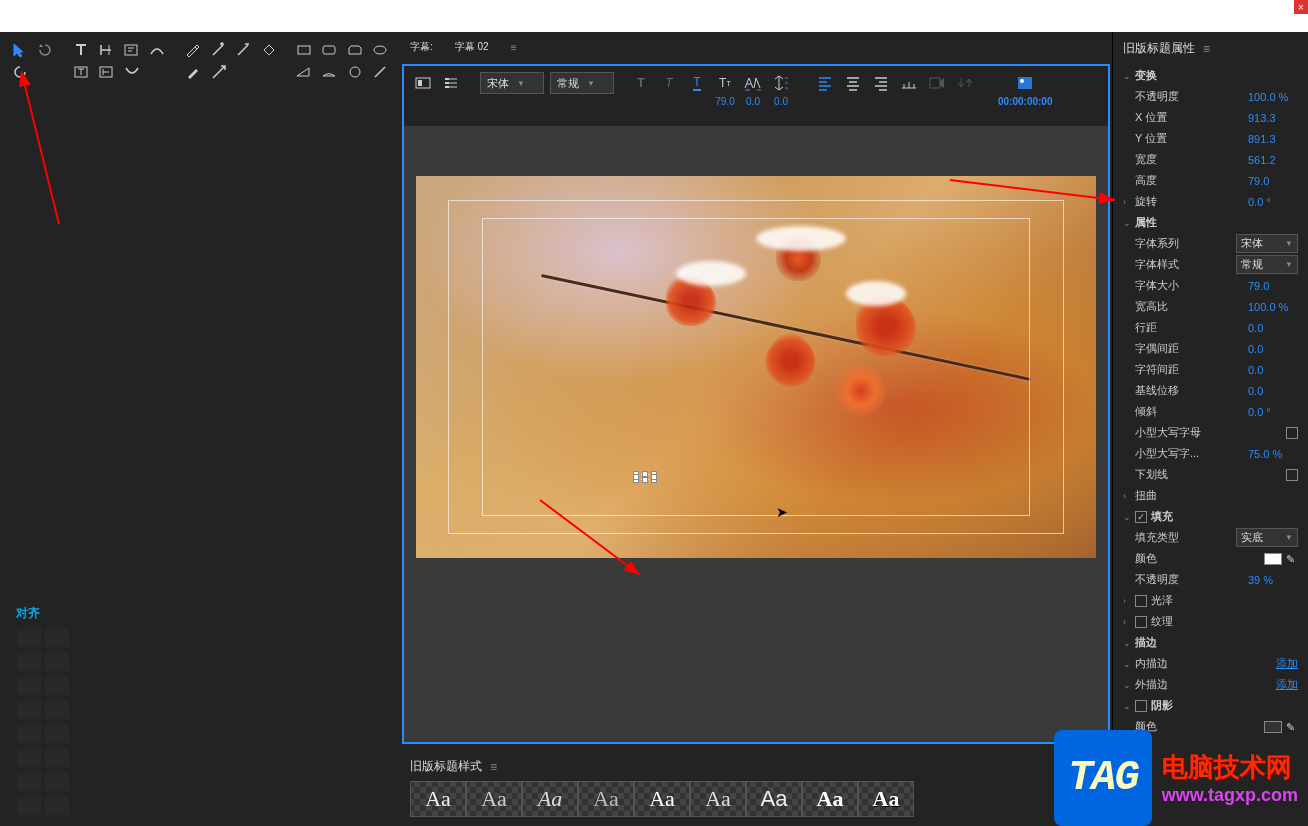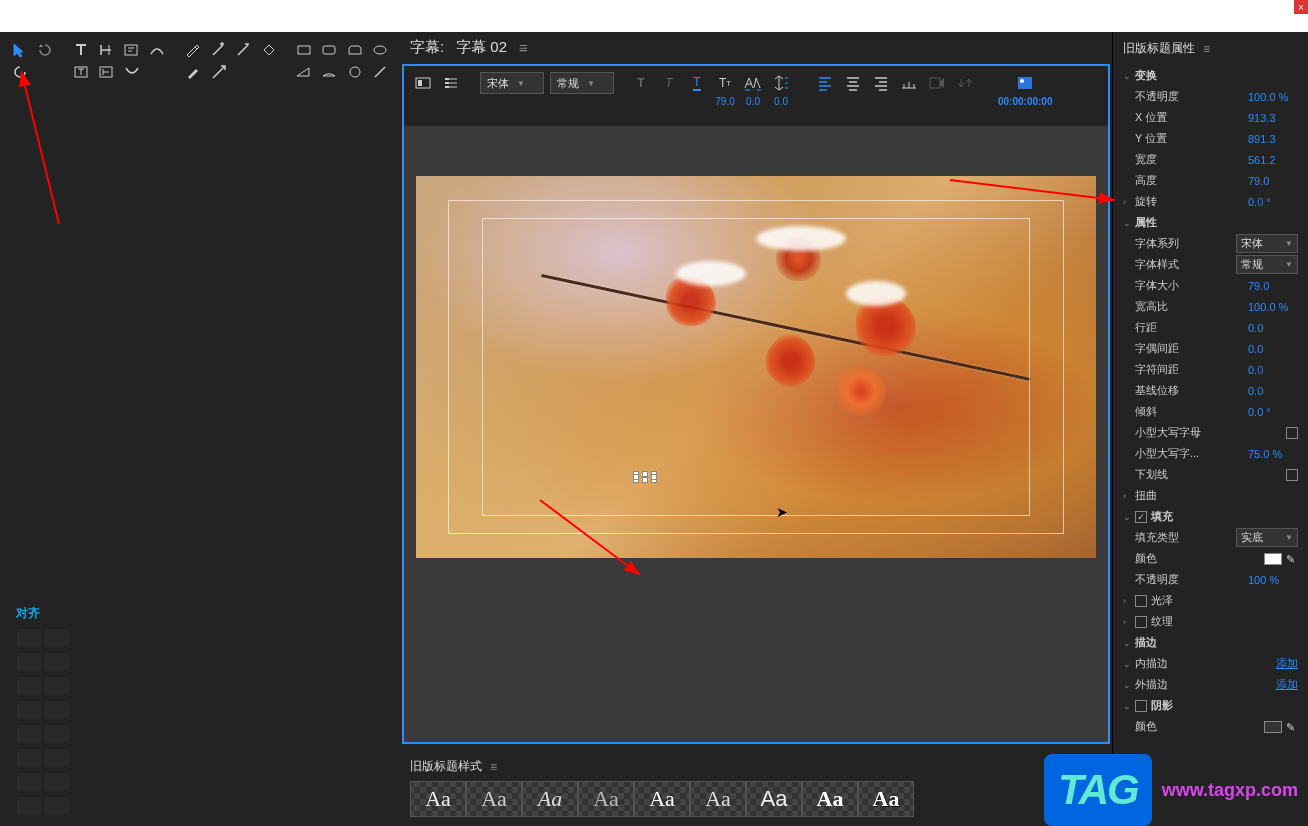--- a/index.html
+++ b/index.html
@@ -20,21 +20,21 @@
 
 .arrow-red { position: absolute; pointer-events: none; }
 
 .align-panel { margin-top: auto; padding: 8px; }
 .panel-title { color: #0ea5e9; font-size: 12px; padding: 4px 8px; font-weight: bold; }
 .icon-grid { display: flex; gap: 2px; flex-wrap: wrap; padding: 2px 8px; }
 .icon-grid .ib { width: 24px; height: 18px; background: #333; margin: 1px; opacity: 0.4; }
 
 
 .center-col { flex: 1; background: #232323; display: flex; flex-direction: column; }
-.title-tab { height: 30px; display: flex; align-items: center; padding: 0 10px; gap: 12px; font-size: 15px; color: #ddd; }
+.title-tab { height: 30px; display: flex; align-items: center; padding: 0 10px; gap: 22px; font-size: 10px; color: #ddd; }
 .title-tab .menu-lines { color: #888; }
 
 .canvas-area { border: 2px solid #2a8cff; margin: 2px; background: #3a3a3a; position: relative; height: 680px; }
 .format-bar { height: 60px; background: #232323; display: flex; align-items: flex-start; padding: 6px 8px; gap: 6px; }
 .fb-btn { width: 22px; height: 22px; display: flex; align-items: center; justify-content: center; color: #ccc; border: 1px solid transparent; }
 .dropdown { background: #333; border: 1px solid #555; color: #ddd; padding: 2px 6px; font-size: 11px; display: flex; align-items: center; gap: 8px; height: 22px; }
 .dropdown .chev { font-size: 8px; color: #888; }
 .fb-group { display: flex; flex-direction: column; align-items: center; gap: 2px; }
 .fb-group .val { color: #2a8cff; font-size: 10px; }
 .fb-underline .u { border-bottom: 2px solid #2a8cff; color: #2a8cff; }
@@ -66,21 +66,21 @@
 .prop-row .value { color: #2a8cff; min-width: 50px; text-align: left; }
 .prop-row .swatch { width: 18px; height: 12px; background: #fff; border: 1px solid #888; margin-right: 4px; }
 .prop-row .eyedrop { width: 12px; height: 12px; color: #ccc; }
 .prop-row .chk { width: 12px; height: 12px; border: 1px solid #888; display: inline-flex; align-items:center; justify-content:center; font-size:9px; color:#ccc; }
 .prop-dropdown { background: #333; border: 1px solid #555; color: #ddd; padding: 1px 4px; font-size: 11px; width: 62px; display: flex; justify-content: space-between; align-items: center; }
 .prop-dropdown .chev { font-size: 8px; color: #888; }
 .section-head { font-weight: bold; color: #eee; }
 .link-val { color: #2a8cff; text-decoration: underline; cursor: pointer; }
 
 .watermark { position: absolute; right: 10px; bottom: 0; display: flex; align-items: center; gap: 10px; }
-.tag-badge { background: #0066e0; color: #5eead4; font-weight: 900; font-size: 42px; padding: 12px 14px; border-radius: 8px; font-style: italic; letter-spacing: -2px; }
+.tag-badge { background: #0066e0; color: #fef9c3; font-weight: 900; font-size: 42px; padding: 24px 14px; border-radius: 8px; font-style: italic; letter-spacing: -2px; font-family: Liberation Mono, monospace; }
 .wm-text { display: flex; flex-direction: column; }
 .wm-text .t1 { color: #ff2a00; font-weight: bold; font-size: 26px; text-shadow: 1px 1px 0 #800; }
 .wm-text .t2 { color: #d946ef; font-size: 18px; font-weight: bold; }
 
 svg { overflow: visible; }
 </style>
 </head>
 <body>
 
 <div class="top-strip">
@@ -548,21 +548,21 @@
       </div>
     <div class="prop-row">
         <span class="caret"></span>
         <span class="label">颜色</span>
         <span class="swatch"></span>
         <span class="eyedrop">✎</span>
       </div>
     <div class="prop-row">
         <span class="caret"></span>
         <span class="label">不透明度</span>
-        <span class="value">100 %</span>
+        <span class="value">39 %</span>
       </div>
     <div class="prop-row">
         <span class="caret">›</span>
         <span class="chk" style="margin-right:4px"></span>
         <span class="label">光泽</span>
       </div>
     <div class="prop-row">
         <span class="caret">›</span>
         <span class="chk" style="margin-right:4px"></span>
         <span class="label">纹理</span>
@@ -618,15 +618,16 @@
       <marker id="ah3" markerWidth="10" markerHeight="10" refX="8" refY="3" orient="auto">
         <path d="M0,0 L0,6 L8,3 Z" fill="#ff0000"></path>
       </marker>
     </defs>
   <line x1="10" y1="10" x2="110" y2="85" stroke="#ff0000" stroke-width="2" marker-end="url(#ah3)"></line>
 </svg>
 
 <div class="watermark">
   <div class="tag-badge">TAG</div>
   <div class="wm-text">
+    <div class="t1">电脑技术网</div>
     <div class="t2">www.tagxp.com</div>
   </div>
 </div>
 
 </body></html>

